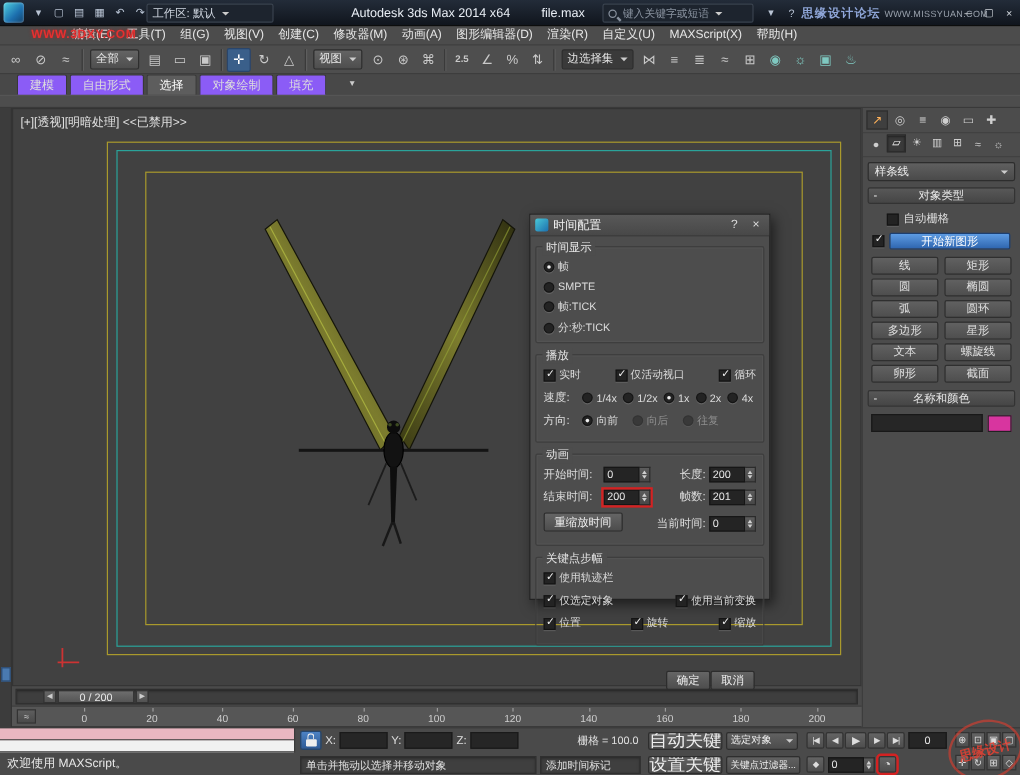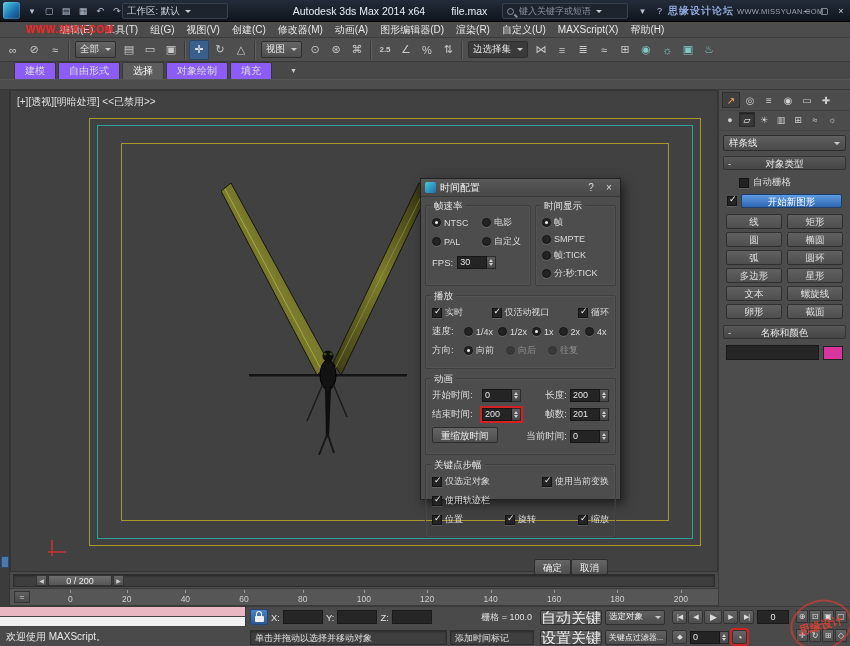--- a/index.html
+++ b/index.html
@@ -123,21 +123,21 @@
 .framefield{width:32px;height:14px;background:#262626;border:1px solid #1a1a1a;font-size:9px;color:#e8e8e8;text-align:center;line-height:13px;flex:none;}
 .clockbtn{font-size:10px;letter-spacing:0;}
 .redhl2{outline:2px solid #d42222;}
 .viewnav{position:absolute;left:794px;top:0;width:54px;height:40px;}
 .srow.tight{gap:1px;height:19px;}
 .nbtn{width:12px;height:13px;background:linear-gradient(#646464,#4e4e4e);border:1px solid #333;display:flex;align-items:center;justify-content:center;font-size:8px;color:#ddd;flex:none;}
 #stamp{position:absolute;right:-2px;bottom:-4px;width:62px;height:50px;border:2.5px solid rgba(225,60,45,.6);border-radius:50%;display:flex;align-items:center;justify-content:center;transform:rotate(-14deg);z-index:60;pointer-events:none;}
 #stamp span{color:rgba(230,65,50,.85);font-size:11px;font-weight:bold;}
 
 
-#dialog{position:absolute;left:420px;top:178px;width:201px;height:322px;background:#4d4d4d;border:1px solid #222;box-shadow:3px 4px 10px rgba(0,0,0,.55);z-index:20;font-size:9.5px;}
+#dialog{position:absolute;left:441px;top:178px;width:201px;height:322px;background:#4d4d4d;border:1px solid #222;box-shadow:3px 4px 10px rgba(0,0,0,.55);z-index:20;font-size:9.5px;}
 .dtitle{height:18px;background:linear-gradient(#585858,#484848);border-bottom:1px solid #3a3a3a;display:flex;align-items:center;padding:0 4px;gap:4px;}
 .dicon{width:11px;height:11px;border-radius:2px;background:linear-gradient(135deg,#49c9d8,#1c6fae);flex:none;}
 .dtext{flex:1;font-size:10px;color:#f2f2f2;}
 .dbtn{width:14px;text-align:center;color:#ddd;font-size:10px;}
 .dbody{padding:8px 4px 0;display:flex;flex-direction:column;gap:9px;}
 .drow{display:flex;gap:4px;align-items:stretch;}
 .grp{position:relative;border:1px solid #3e3e3e;border-radius:2px;padding:10px 6px 5px;box-shadow:inset 0 0 0 1px rgba(255,255,255,.04);}
 .gtitle{position:absolute;top:-6px;left:5px;background:#4d4d4d;padding:0 3px;color:#e6e6e6;font-size:9.5px;}
 .optgrid2{display:grid;grid-template-columns:50px 1fr;row-gap:6px;}
 .optcol{display:flex;flex-direction:column;gap:5px;}
@@ -499,48 +499,20 @@
 
   <div id="dialog">
     <div class="dtitle">
       <i class="dicon"></i>
       <span class="dtext">时间配置</span>
       <span class="dbtn">?</span>
       <span class="dbtn">×</span>
     </div>
     <div class="dbody">
       <div class="drow">
-        <div class="grp" style="width:106px">
-          <span class="gtitle">帧速率</span>
-          <div class="optgrid2">
-              <span class="opt">
-                <i class="radio on"></i>
-                <b>NTSC</b>
-              </span>
-              <span class="opt">
-                <i class="radio"></i>
-                <b>电影</b>
-              </span>
-              <span class="opt">
-                <i class="radio"></i>
-                <b>PAL</b>
-              </span>
-              <span class="opt">
-                <i class="radio"></i>
-                <b>自定义</b>
-              </span>
-            </div>
-          <div class="fpsrow">
-            <span>FPS:</span>
-            <span class="spin">
-              <b class="val">30</b>
-              <i class="arr"></i>
-            </span>
-          </div>
-        </div>
         <div class="grp" style="flex:1">
           <span class="gtitle">时间显示</span>
           <div class="optcol">
               <span class="opt">
                 <i class="radio on"></i>
                 <b>帧</b>
               </span>
               <span class="opt">
                 <i class="radio"></i>
                 <b>SMPTE</b>
@@ -648,34 +620,34 @@
           <span class="alabel2">当前时间:</span>
           <span class="spin">
             <b class="val">0</b>
             <i class="arr"></i>
           </span>
         </div>
       </div>
 
       <div class="grp">
         <span class="gtitle">关键点步幅</span>
+        <div class="prow">
+            <span class="opt">
+              <i class="check on"></i>
+              <b>使用轨迹栏</b>
+            </span>
+          </div>
         <div class="prow sb">
             <span class="opt">
               <i class="check on"></i>
               <b>仅选定对象</b>
             </span>
             <span class="opt">
               <i class="check on"></i>
               <b>使用当前变换</b>
-            </span>
-          </div>
-        <div class="prow">
-            <span class="opt">
-              <i class="check on"></i>
-              <b>使用轨迹栏</b>
             </span>
           </div>
         <div class="prow sb">
             <span class="opt">
               <i class="check on"></i>
               <b>位置</b>
             </span>
             <span class="opt">
               <i class="check on"></i>
               <b>旋转</b>

